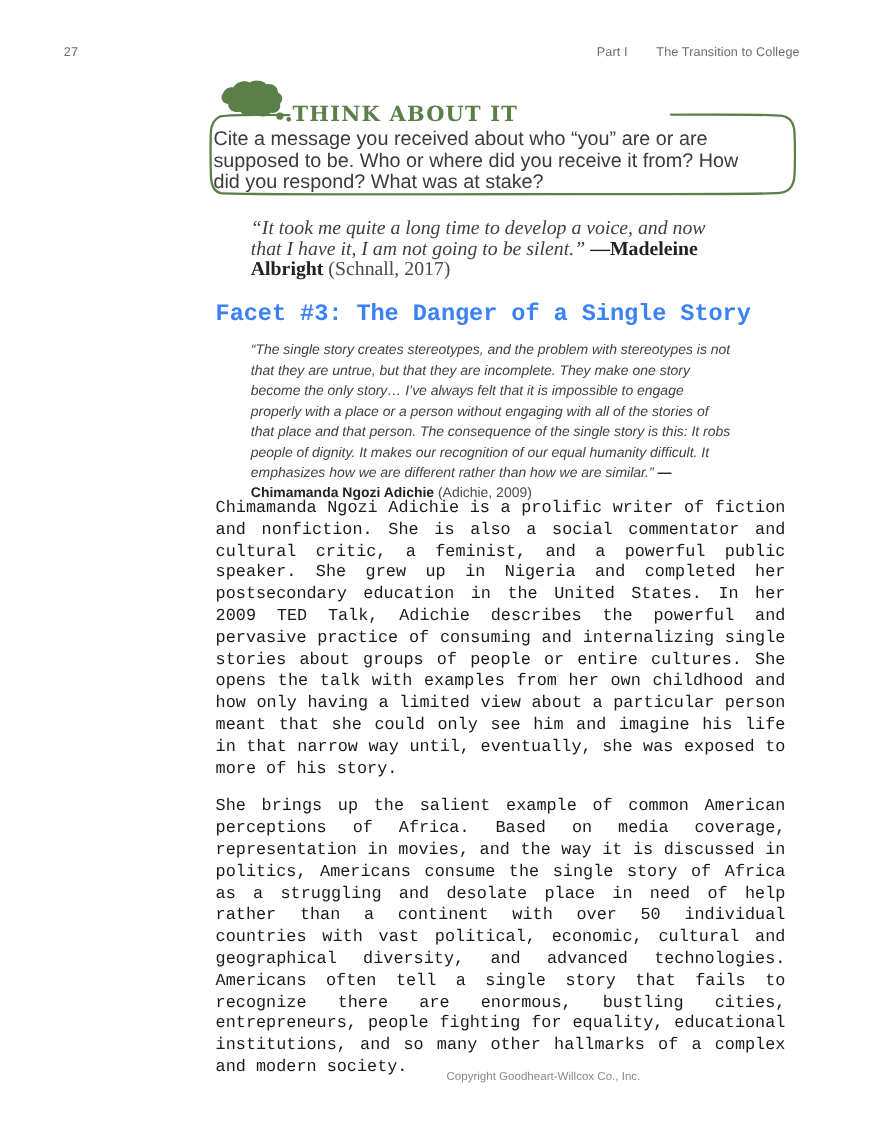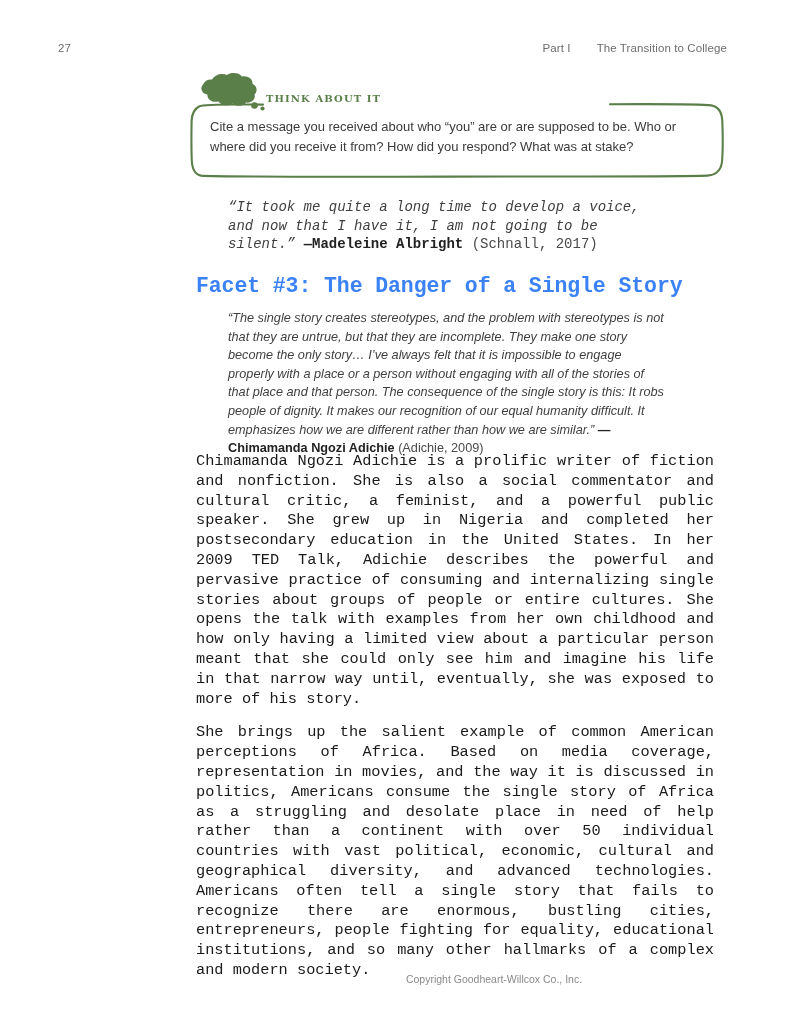--- a/index.html
+++ b/index.html
@@ -85,46 +85,46 @@
     height: 38px;
   }
   .bubble-icon svg { display: block; }
 
   .feature-title {
     position: absolute;
     left: 76px;
     top: 20px;
     font-family: "DejaVu Serif", serif;
     font-weight: bold;
-    font-size: 10px;
+    font-size: 19px;
     letter-spacing: 1.1px;
     color: #5a7f49;
     white-space: nowrap;
   }
 
   .feature-text {
     position: absolute;
-    left: 20px;
+    left: 4px;
     top: 44px;
     width: 498px;
     font-family: "Liberation Sans", sans-serif;
-    font-size: 13px;
+    font-size: 18px;
     line-height: 19.5px;
     color: #3b3b3b;
   }
 
   
   .quote-small {
     position: absolute;
     left: 228px;
     top: 198px;
     width: 420px;
-    font-family: Liberation Mono, monospace;
+    font-family: Liberation Serif, serif;
     font-style: italic;
-    font-size: 14px;
+    font-size: 18px;
     line-height: 18.5px;
     color: #3f3f3f;
   }
   .attrib {
     font-style: normal;
     font-weight: bold;
     color: #222;
   }
   .cite {
     font-style: normal;

